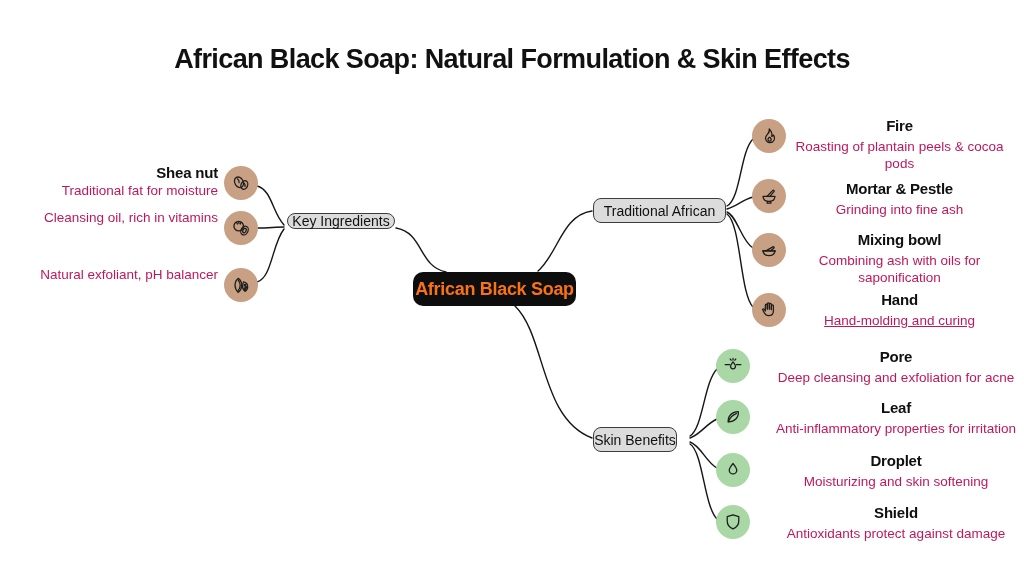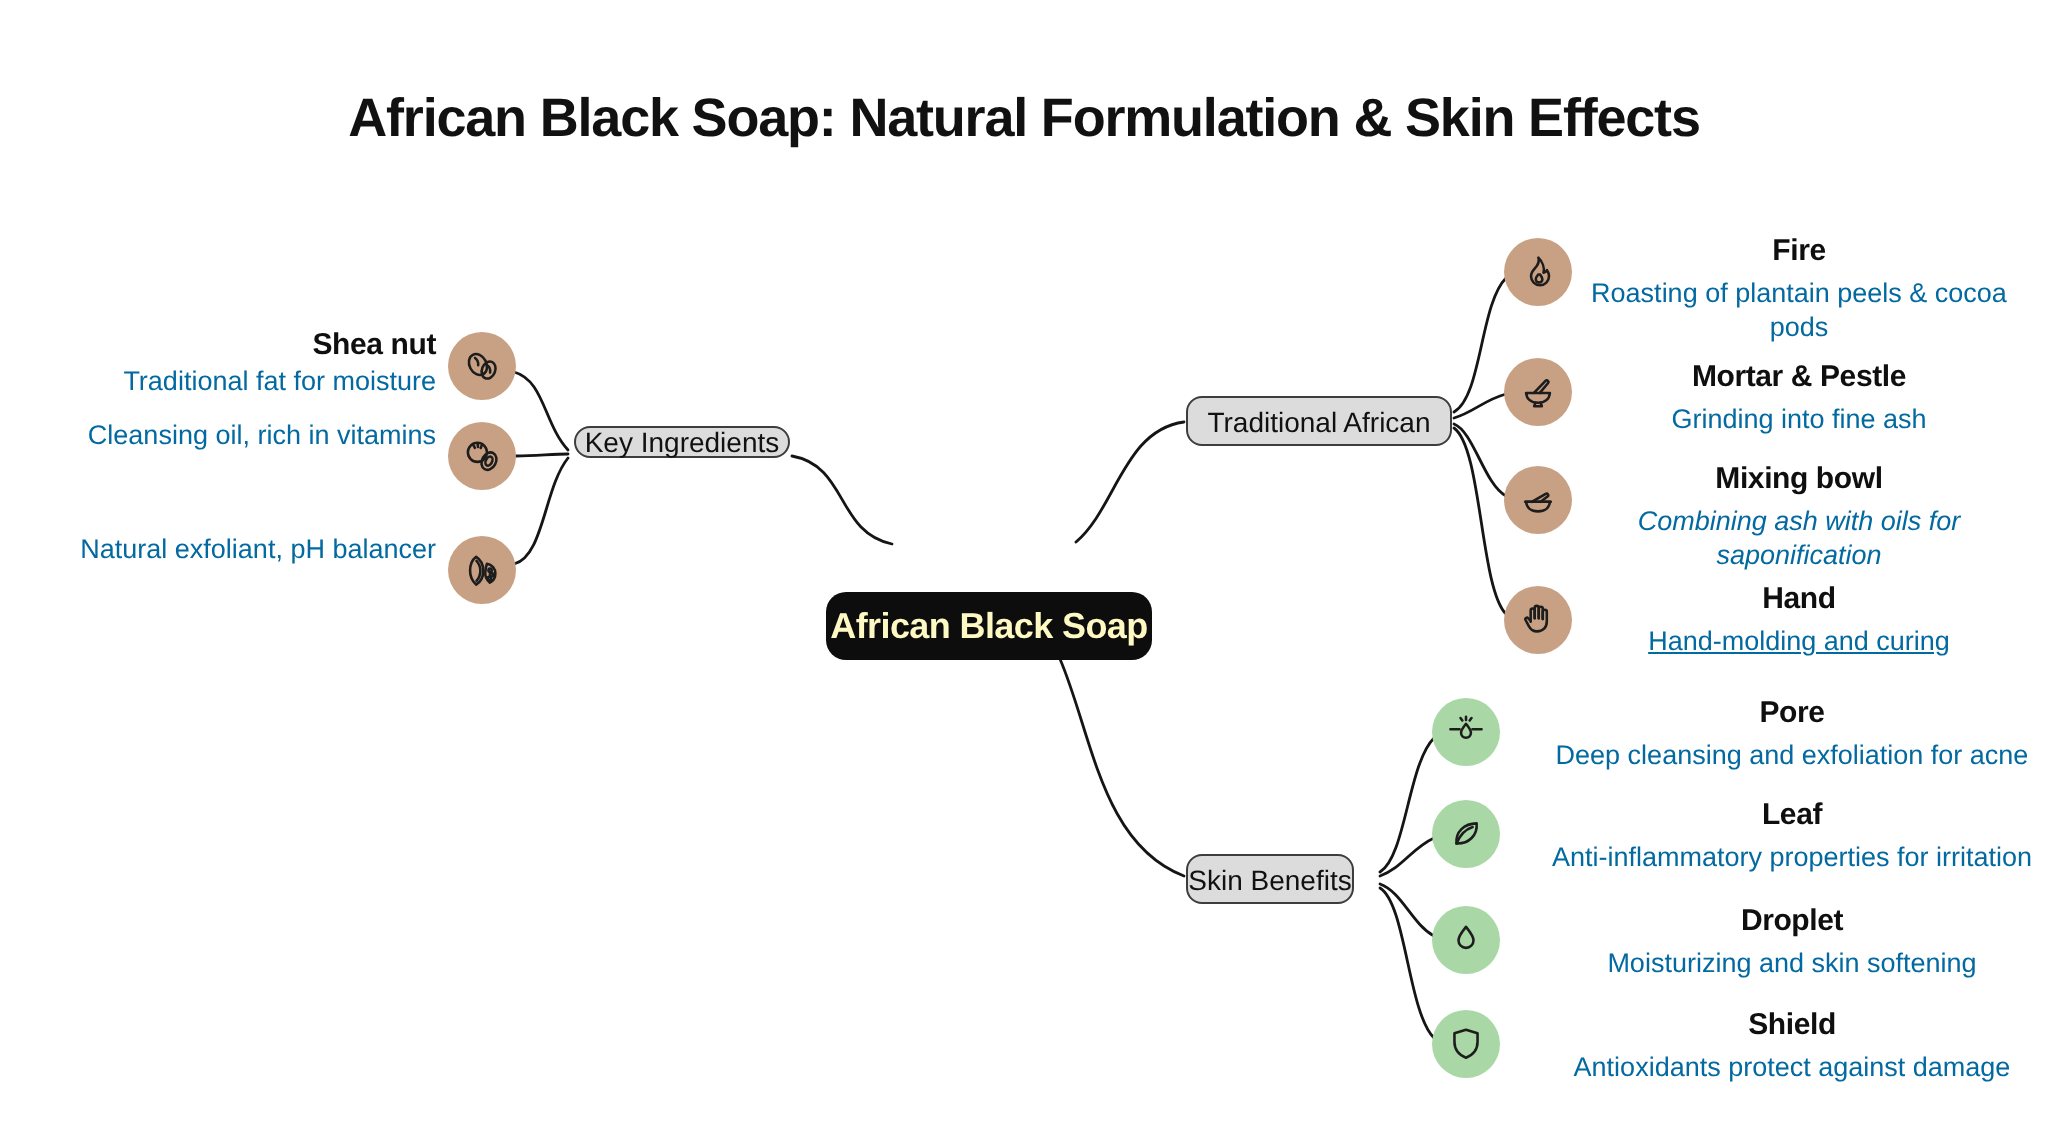--- a/index.html
+++ b/index.html
@@ -12,33 +12,33 @@
     font-size:27px;font-weight:bold;letter-spacing:-0.6px;color:#111;
   }
   svg.connectors{position:absolute;left:0;top:0;}
   .pill{
     position:absolute;box-sizing:border-box;background:#dcdcdc;
     border:1.5px solid #3d3d3d;border-radius:8px;
     display:flex;align-items:center;justify-content:center;
     font-size:14px;color:#111;white-space:nowrap;
   }
   .node{
-    position:absolute;box-sizing:border-box;background:#0d0d0d;color:#fef9c3;
+    position:absolute;box-sizing:border-box;background:#0d0d0d;color:#f97316;
     border-radius:10px;display:flex;align-items:center;justify-content:center;
-    font-size:18px;font-weight:bold;letter-spacing:-0.3px;white-space:nowrap;margin-top:24px;
+    font-size:18px;font-weight:bold;letter-spacing:-0.3px;white-space:nowrap;
   }
   .icon-circle{
     position:absolute;width:34px;height:34px;border-radius:50%;
     display:flex;align-items:center;justify-content:center;
   }
   .tan{background:#c8a184;}
   .green{background:#a9d7a5;}
   .icon-circle svg{display:block;}
   .item-title{font-size:15px;font-weight:bold;color:#0f0f0f;line-height:18px;letter-spacing:-0.2px;}
-  .item-desc{font-size:13.5px;color:#0369a1;line-height:17px;}
+  .item-desc{font-size:13.5px;color:#be185d;line-height:17px;}
   .l-text{position:absolute;text-align:right;white-space:nowrap;}
   .r-text{position:absolute;text-align:center;}
   .nowrap{white-space:nowrap;}
 </style>
 </head>
 <body>
 
 <div class="title">African Black Soap: Natural Formulation &amp; Skin Effects</div>
 
 <svg class="connectors" width="1024" height="572" viewBox="0 0 1024 572" fill="none" stroke="#151515" stroke-width="1.4" stroke-linecap="round">
@@ -128,21 +128,21 @@
 
 <div class="icon-circle tan" style="left:752px;top:233px;">
   <svg width="22" height="22" viewBox="0 0 24 24" stroke="#1d1d1d" stroke-width="1.4" fill="none" stroke-linecap="round" stroke-linejoin="round">
     <path d="M5.5 13h13c-.3 3.1-2.6 5.2-6.5 5.2S5.8 16.1 5.5 13z"></path>
     <path d="M5 13h14"></path>
     <path d="M8.6 13l7.6-4.4c1-.55 1.9.85 1 1.55L13.4 13"></path>
   </svg>
 </div>
 <div class="r-text" style="left:792px;top:231px;width:215px;">
   <div class="item-title">Mixing bowl</div>
-  <div class="item-desc" style="margin-top:3px;font-style:italic;">Combining ash with oils for saponification</div>
+  <div class="item-desc" style="margin-top:3px;">Combining ash with oils for saponification</div>
 </div>
 
 <div class="icon-circle tan" style="left:752px;top:293px;">
   <svg width="22" height="22" viewBox="0 0 24 24" stroke="#1d1d1d" stroke-width="1.4" fill="none" stroke-linecap="round" stroke-linejoin="round">
     <path d="M8 13V6.8a1.1 1.1 0 0 1 2.2 0V11"></path>
     <path d="M10.2 11V5.4a1.1 1.1 0 0 1 2.2 0V11"></path>
     <path d="M12.4 11V5.9a1.1 1.1 0 0 1 2.2 0v5.6"></path>
     <path d="M14.6 11.5V7.5a1.1 1.1 0 0 1 2.2 0v5.3c0 3.2-2.1 5.4-5.3 5.4-2.2 0-3.5-1-4.5-2.9L5.2 12c-.5-.9.7-1.7 1.4-1L8 12.5"></path>
   </svg>
 </div>

